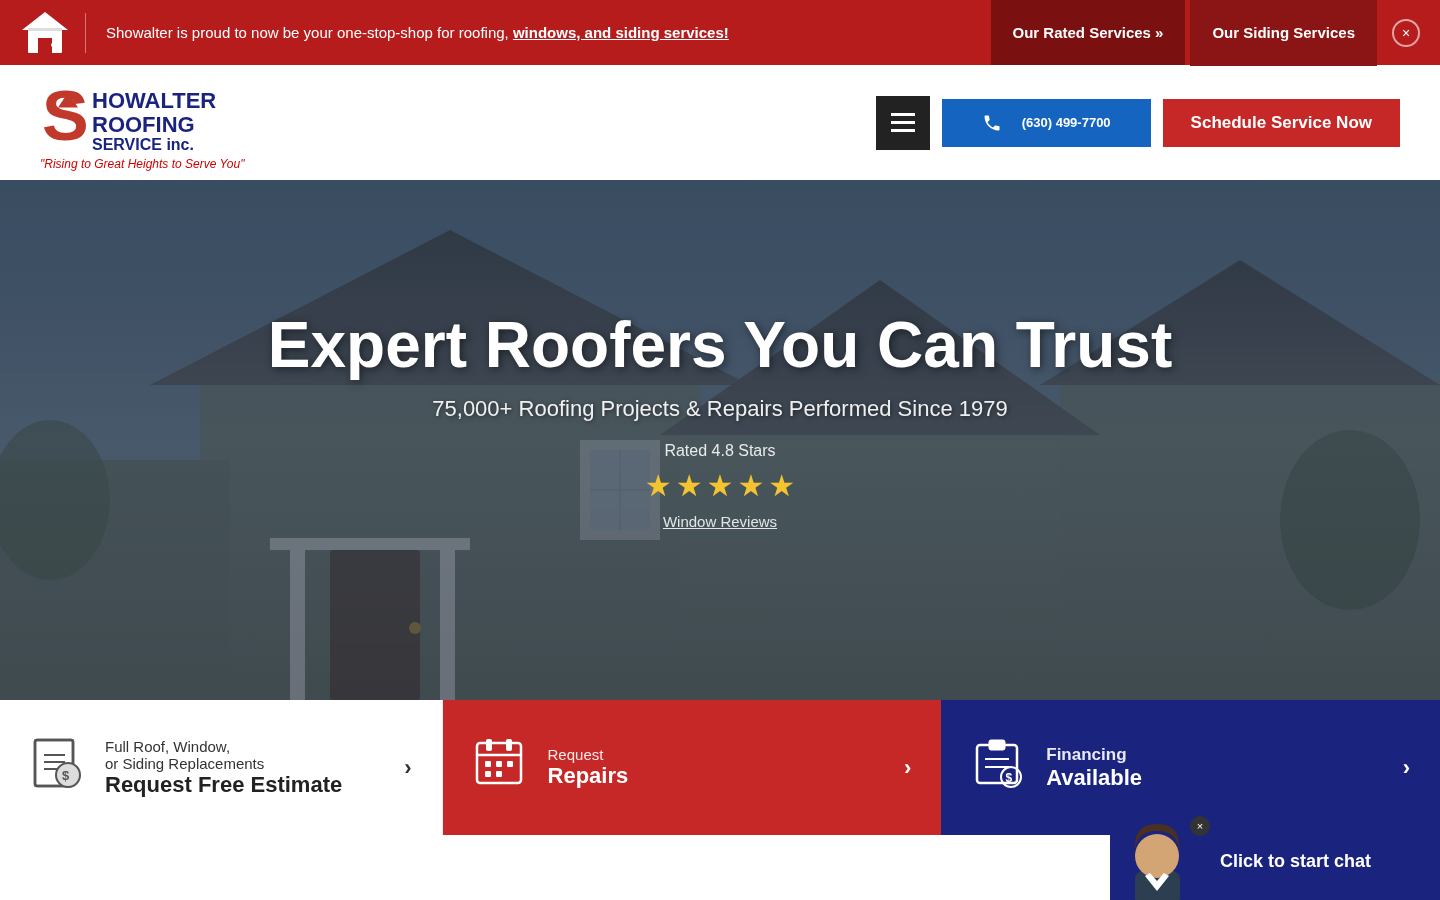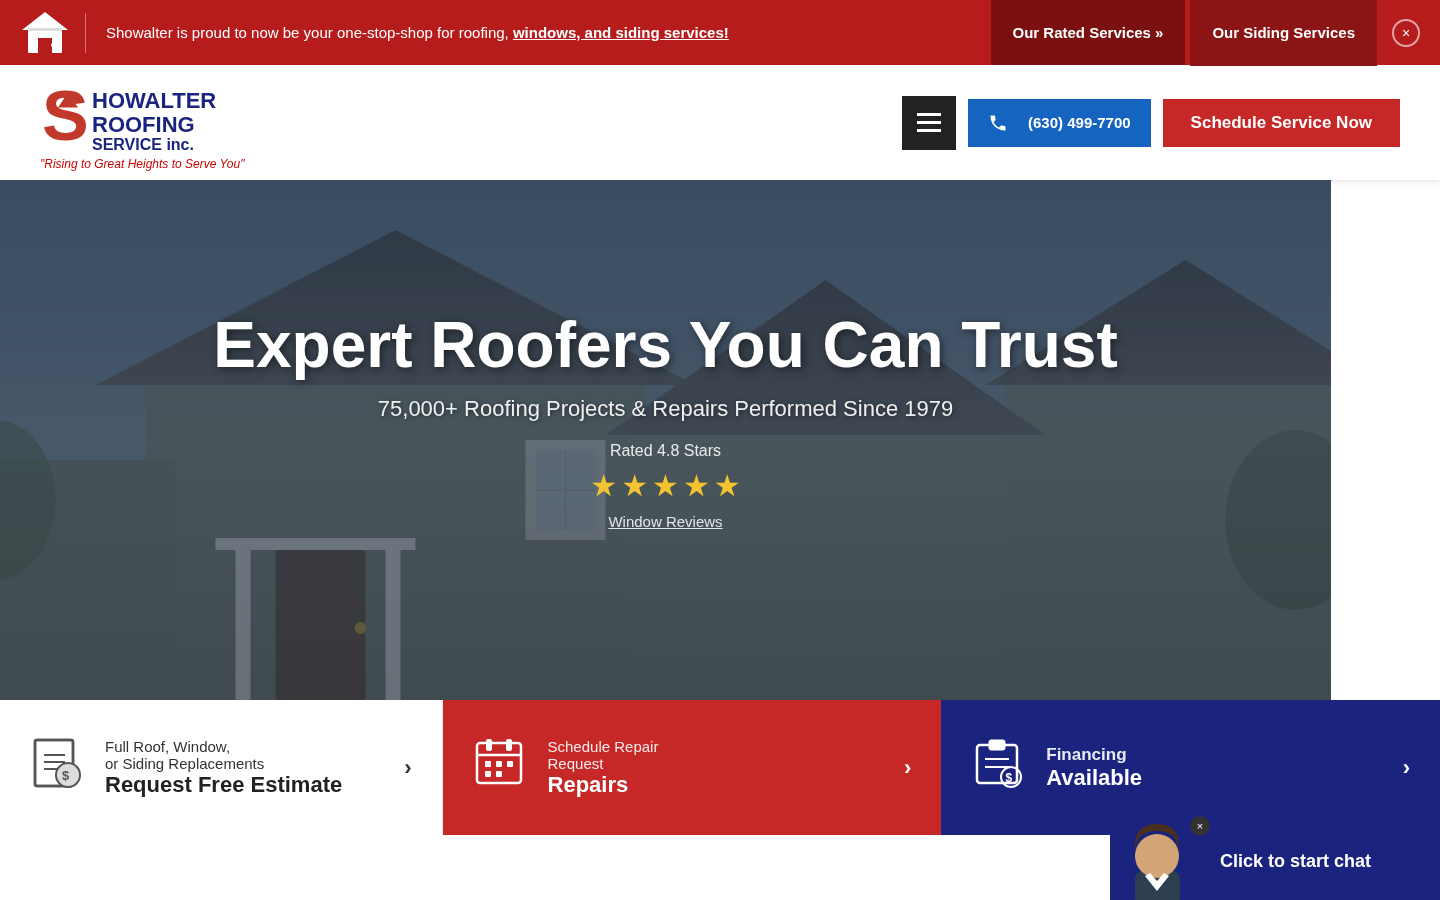--- a/index.html
+++ b/index.html
@@ -121,42 +121,42 @@
     .hamburger-line {
       width: 24px;
       height: 3px;
       background: white;
       display: block;
     }
     .btn-phone {
       background: #1565c0;
       color: white;
       border: none;
-      padding: 14px 20px;
-      font-size: 15px;
+      padding: 14px 40px;
+      font-size: 13px;
       font-weight: bold;
       cursor: pointer;
       display: flex;
       align-items: center;
       gap: 20px;
     }
     .btn-schedule {
       background: #c62828;
       color: white;
       border: none;
       padding: 14px 28px;
       font-size: 17px;
       font-weight: bold;
       cursor: pointer;
     }
 
     
     .hero {
       position: relative;
-      width: 1331px;
+      width: 1440px;
       height: 520px;
       overflow: hidden;
       background: #444;
     }
     .hero-content {
       position: absolute;
       top: 0; left: 0;
       width: 100%; height: 100%;
       z-index: 2;
       display: flex;
@@ -529,21 +529,20 @@
         <rect x="33" y="4" width="6" height="12" rx="2" fill="white"></rect>
 
         <rect x="12" y="26" width="6" height="6" rx="1" fill="white"></rect>
         <rect x="23" y="26" width="6" height="6" rx="1" fill="white"></rect>
         <rect x="34" y="26" width="6" height="6" rx="1" fill="white"></rect>
         <rect x="12" y="36" width="6" height="6" rx="1" fill="white"></rect>
         <rect x="23" y="36" width="6" height="6" rx="1" fill="white"></rect>
       </svg>
     </div>
     <div class="card-repairs-text">
-      <div class="line1">Schedule Repair</div>
       <div class="line2">Request</div>
       <div class="line3">Repairs</div>
     </div>
     <div class="card-repairs-arrow">›</div>
   </div>
 
   <div class="card-financing">
     <div class="card-financing-icon">
       <svg width="55" height="55" viewBox="0 0 55 55" fill="none">
 

